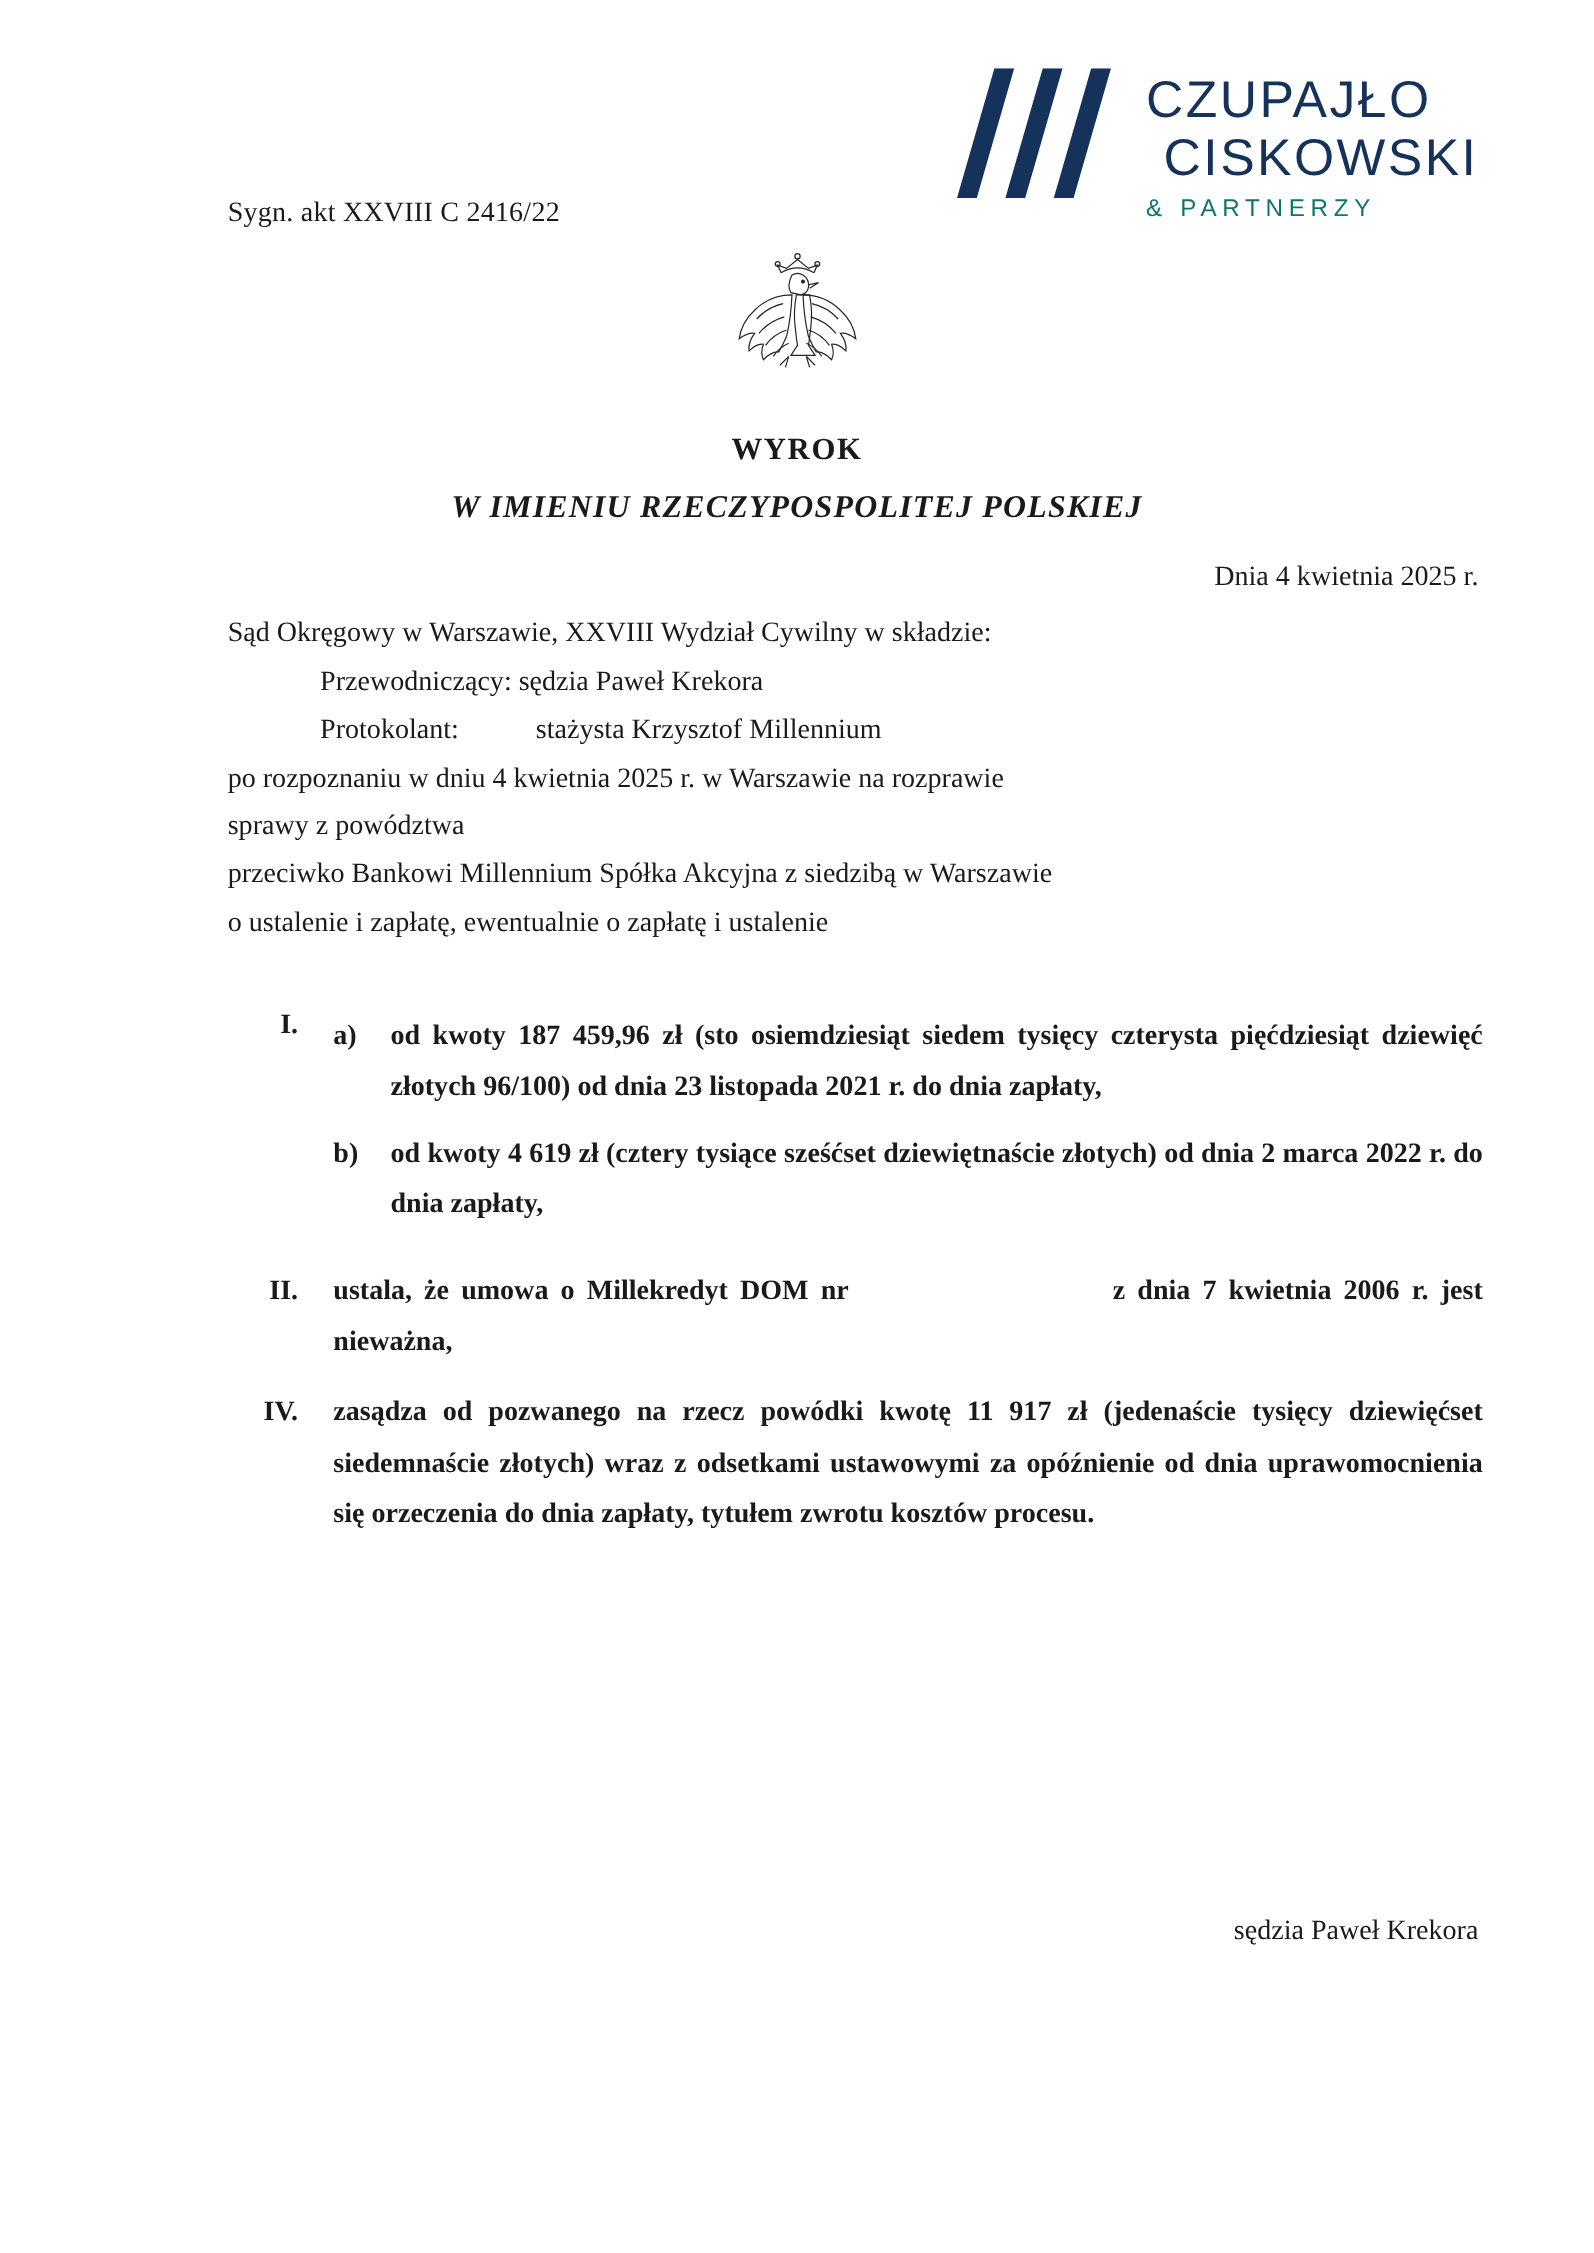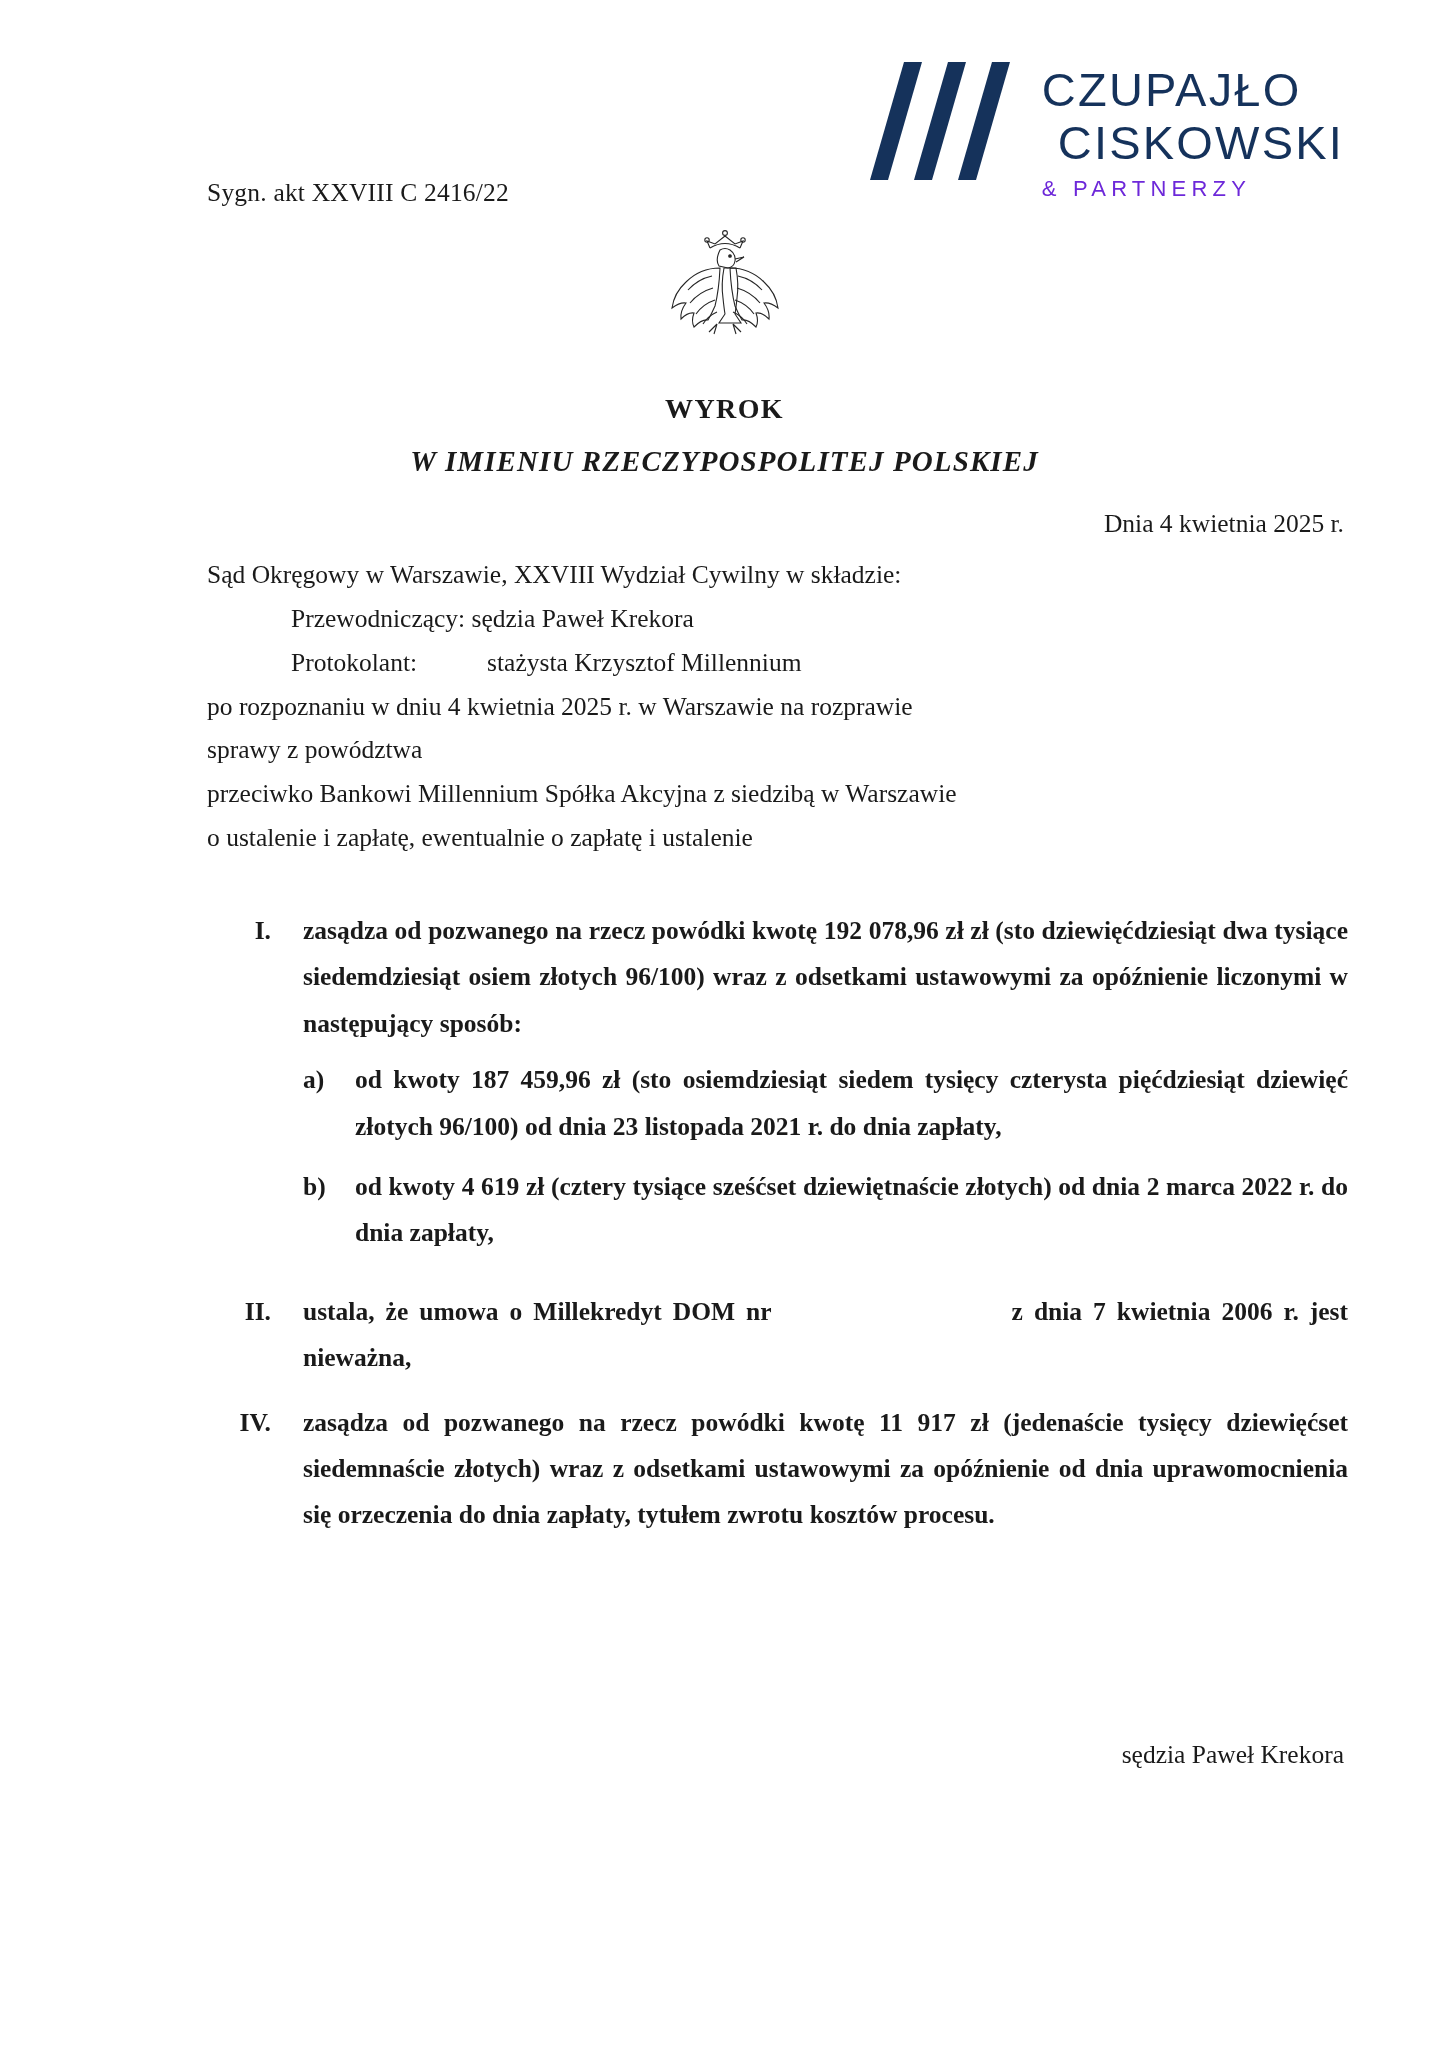--- a/index.html
+++ b/index.html
@@ -49,21 +49,21 @@
     font-weight: 400;
     display: block;
   }
   .logo-text .l2 { margin-top: 6px; margin-left: 16px; }
   .logo-text .l3 {
     display: block;
     font-size: 22px;
     letter-spacing: 5.2px;
     margin-top: 12px;
     text-align: left;
-    color: #6d28d9;
+    color: #0f766e;
   }
 
   
   .sygn {
     position: absolute;
     top: 178px;
     left: 207px;
     font-size: 25.5px;
     letter-spacing: 0.2px;
   }
@@ -252,21 +252,20 @@
     <div>sprawy z powództwa</div>
     <div>przeciwko  Bankowi Millennium Spółka Akcyjna z siedzibą w Warszawie</div>
     <div>o ustalenie i zapłatę, ewentualnie o zapłatę i ustalenie</div>
   </div>
 
   <div class="items">
 
     <div class="item">
       <div class="num">I.</div>
       <div class="body">
-        <div>zasądza od pozwanego na rzecz powódki kwotę 192 078,96 zł zł (sto dziewięćdziesiąt dwa tysiące siedemdziesiąt osiem złotych 96/100) wraz z odsetkami ustawowymi za opóźnienie liczonymi w następujący sposób:</div>
         <div class="subitems">
           <div class="subitem">
             <div class="snum">a)</div>
             <div class="sbody">od kwoty 187 459,96 zł (sto osiemdziesiąt siedem tysięcy czterysta pięćdziesiąt dziewięć złotych 96/100) od dnia 23 listopada 2021 r. do dnia zapłaty,</div>
           </div>
           <div class="subitem">
             <div class="snum">b)</div>
             <div class="sbody">od kwoty 4 619 zł (cztery tysiące sześćset dziewiętnaście złotych) od dnia 2 marca 2022 r. do dnia zapłaty,</div>
           </div>
         </div>

